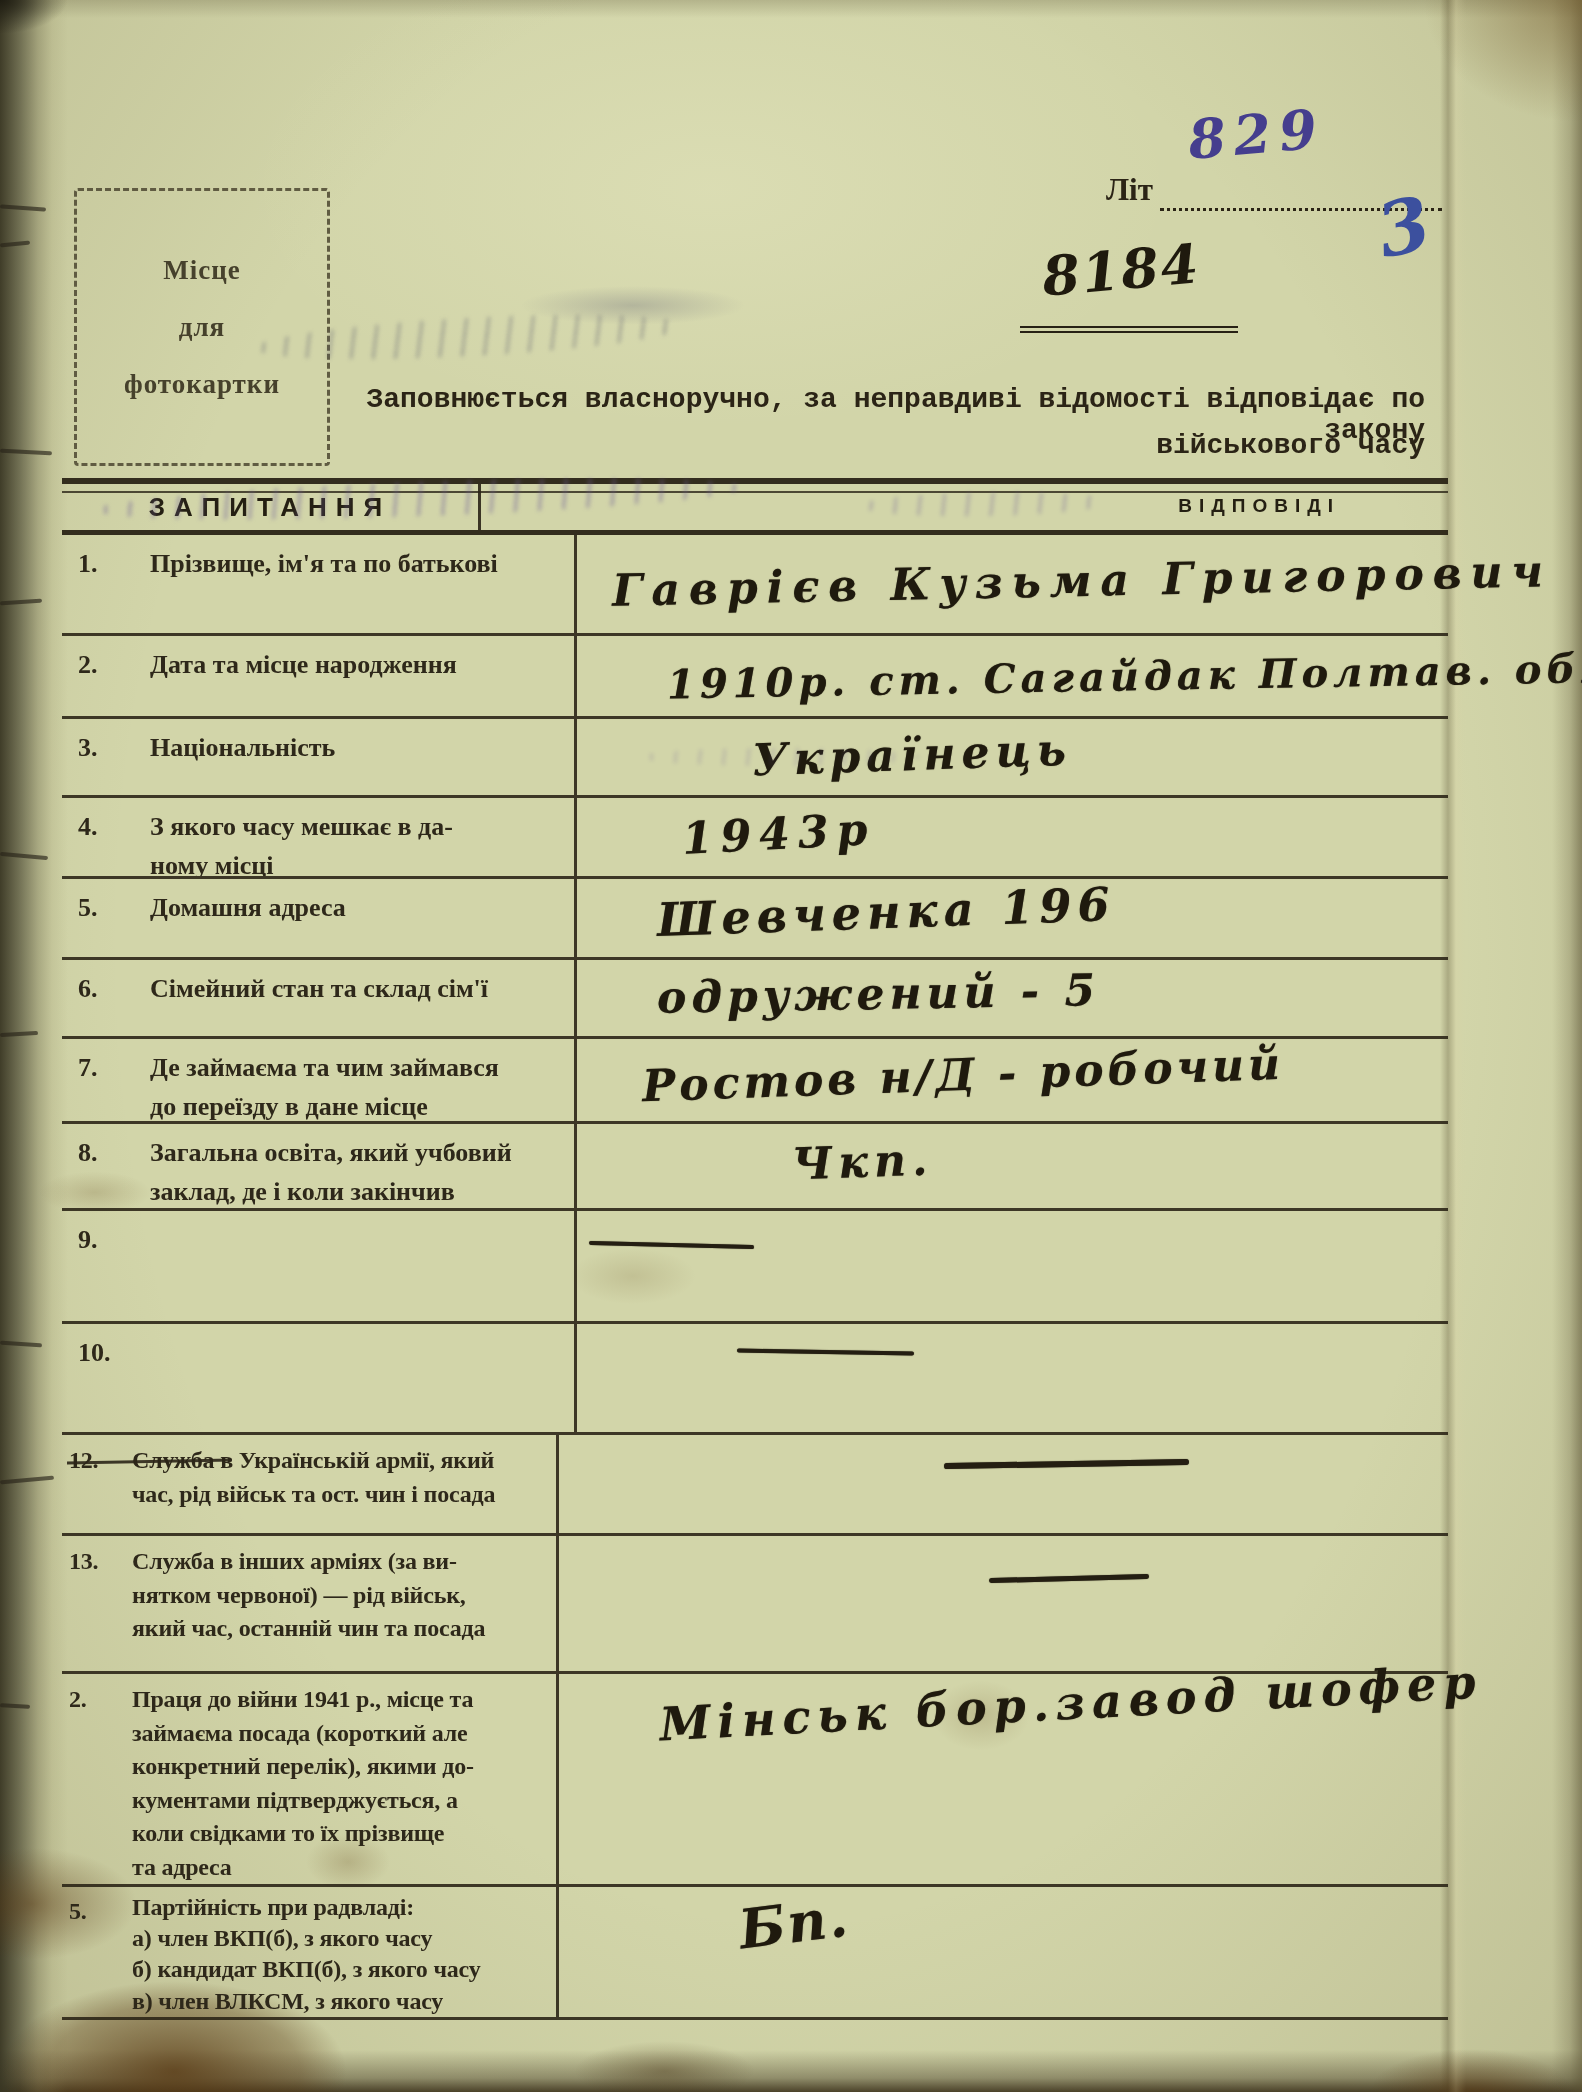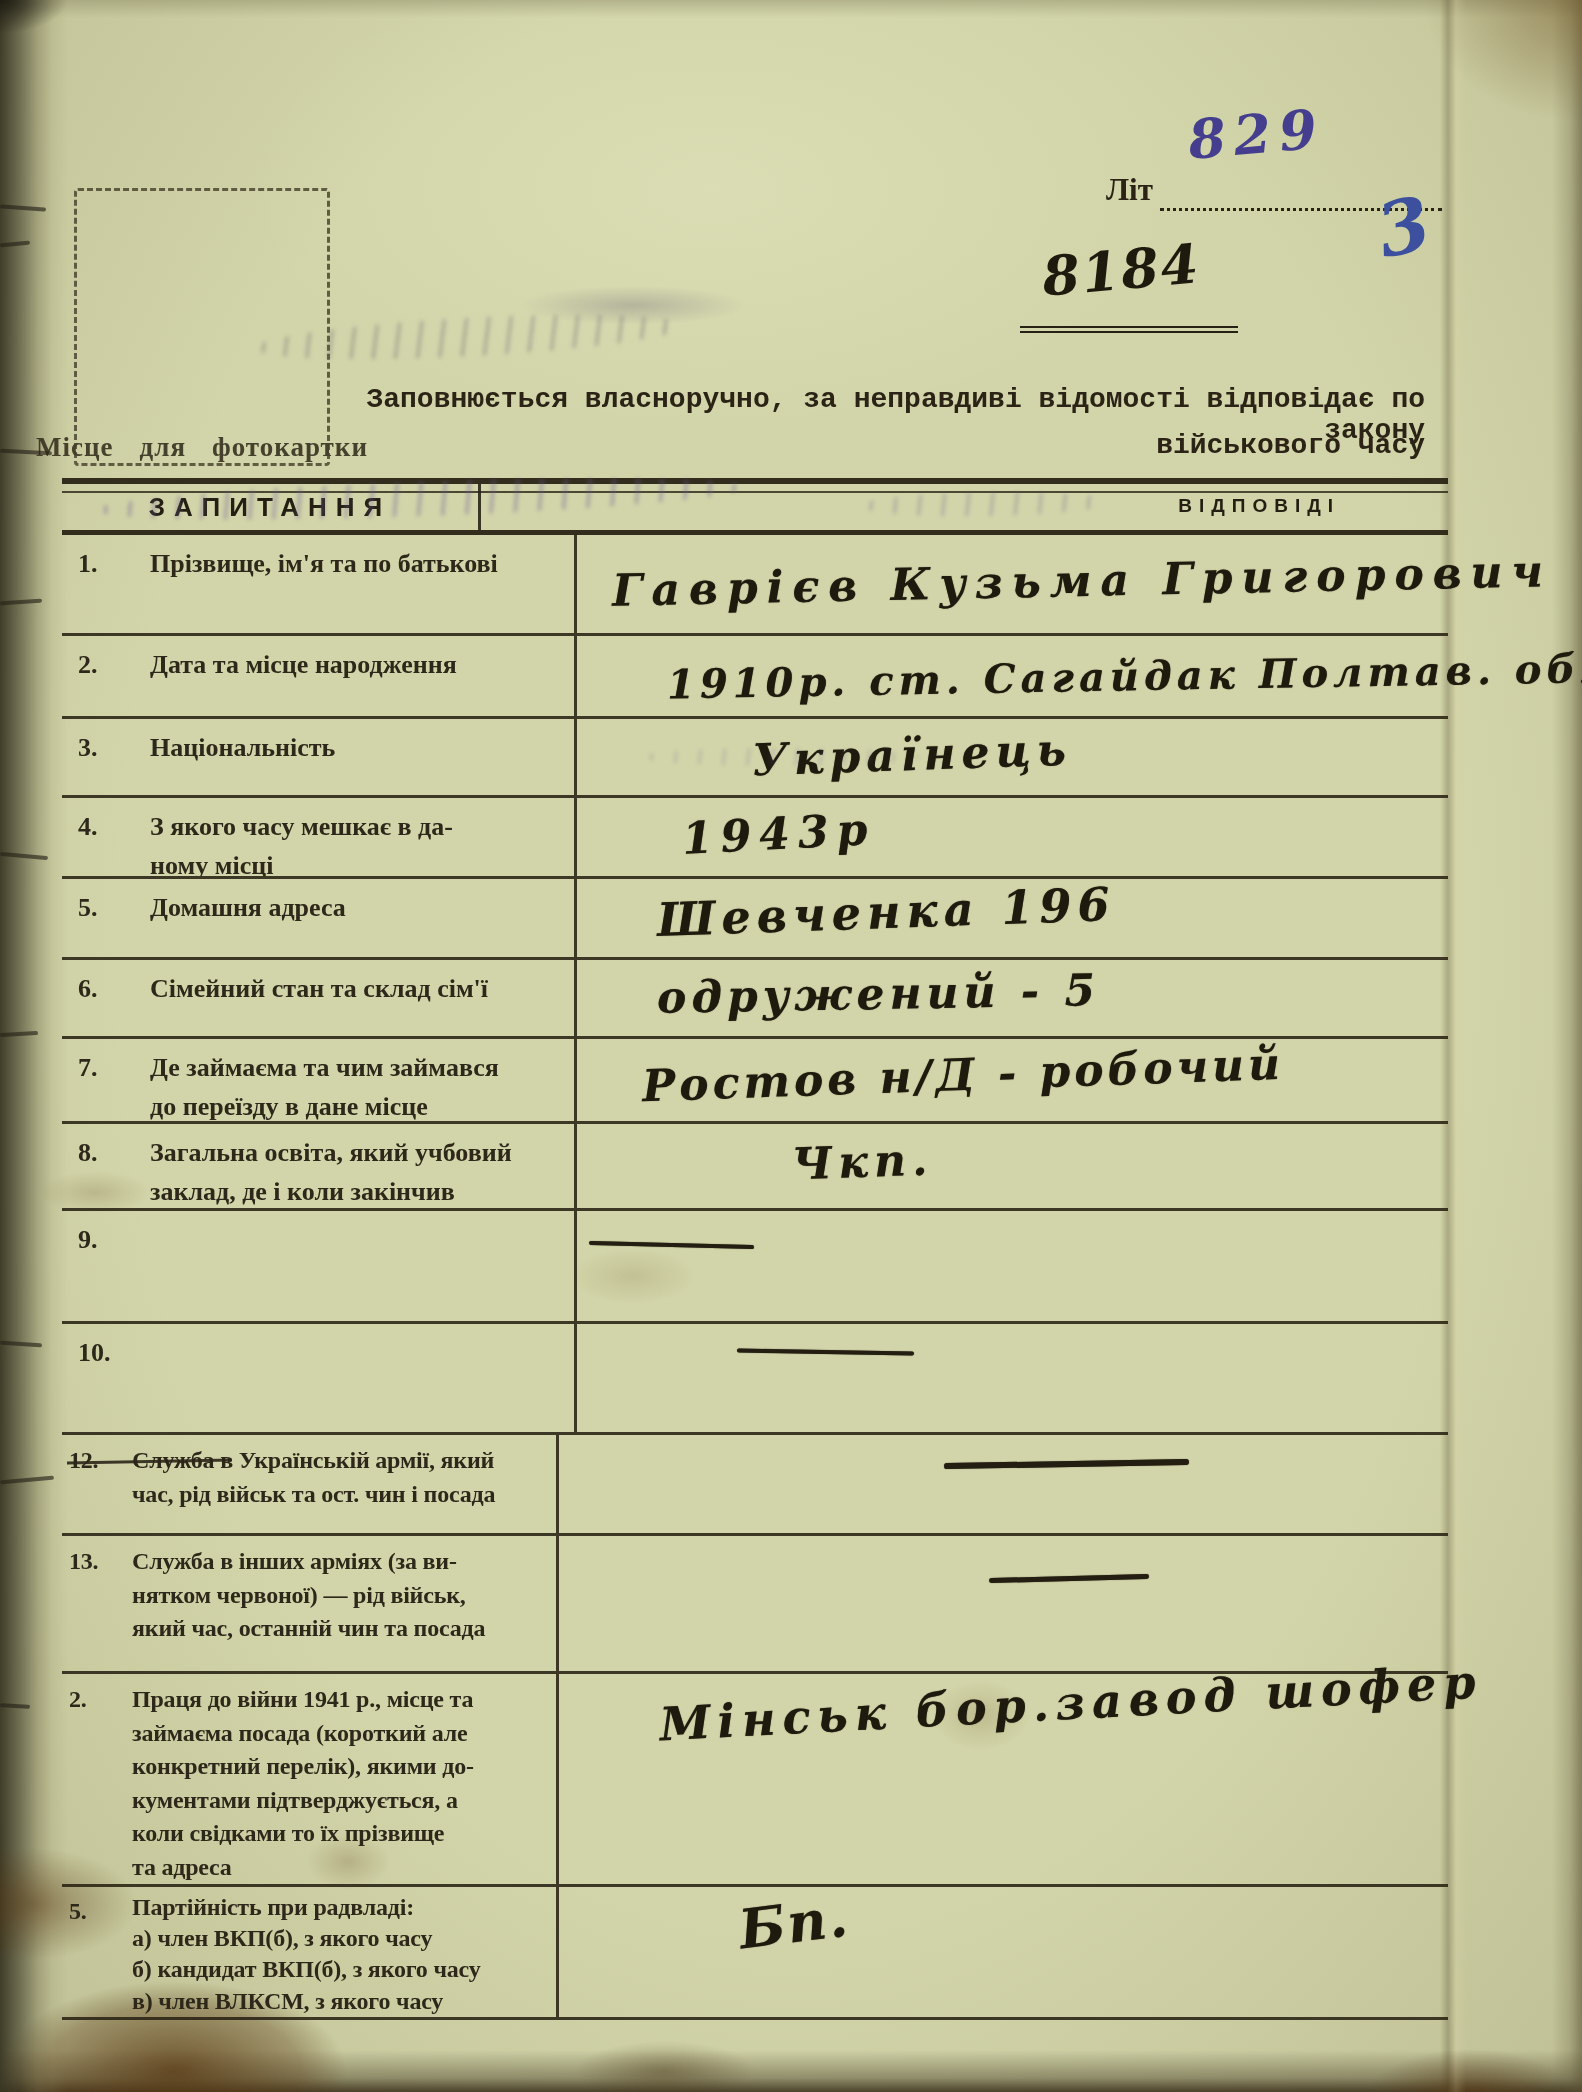--- a/index.html
+++ b/index.html
@@ -42,21 +42,21 @@
       radial-gradient(620px 320px at 45% 9%, rgba(238,238,202,.3), rgba(0,0,0,0) 75%),
       radial-gradient(ellipse at 50% 45%, rgba(0,0,0,0) 60%, rgba(116,108,68,.2) 100%);
     color:#2a2414;
   }
   .abs{position:absolute;}
 
   
   .photo-box{
     left:74px; top:188px; width:250px; height:272px;
     border:3px dashed #57523a; border-radius:4px;
-    display:flex; align-items:flex-end; justify-content:center;
+    display:flex; flex-direction:column; align-items:center; justify-content:center;
     gap:26px; opacity:.92;
   }
   .photo-box span{
     font-size:27px; font-weight:600; color:#3b3522; letter-spacing:1px;
   }
 
   
   .lit-label{left:1106px; top:172px; font-size:31px; font-weight:700; color:#2b2416;}
   .lit-line{left:1160px; top:168px; width:282px; height:40px; border-bottom:3px dotted #2b2416;}
   .hand{

